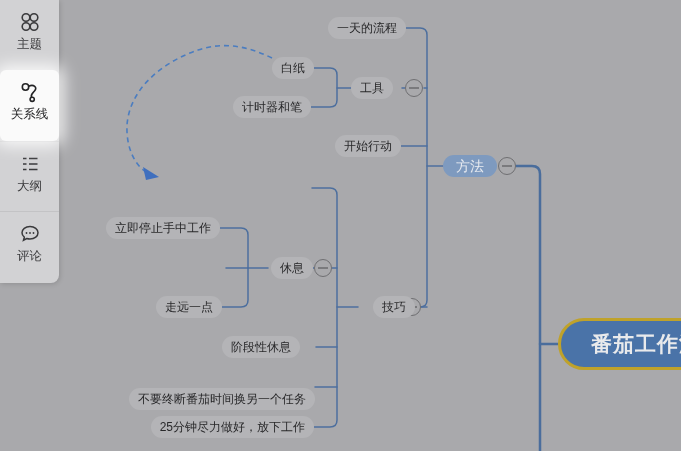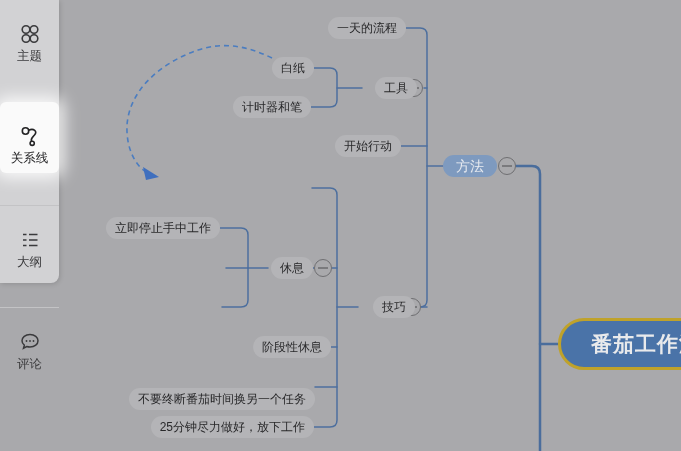--- a/index.html
+++ b/index.html
@@ -40,23 +40,23 @@
   }
   
   .sidebar{
     position:absolute; left:0; top:0; width:59px; height:283px;
     background:#d2d2d4; border-radius:0 0 8px 0;
     box-shadow:1px 1px 5px rgba(0,0,0,0.15); z-index:10;
   }
   .sb-item{
     position:relative; height:70px; box-sizing:border-box;
     display:flex; flex-direction:column; align-items:center;
-    padding-top:23px; color:#3a3a3c; cursor:pointer;
+    padding-top:11px; color:#3a3a3c; cursor:pointer;
   }
-  .sb-item + .sb-item{border-top:1px solid #c3c3c5;margin-top:32px;}
+  .sb-item + .sb-item{border-top:1px solid #c3c3c5;}
   .sb-item.active{
     background:#fafafa; border-radius:6px; border-top:none;
     box-shadow:0 0 16px 5px rgba(255,255,255,0.85);
     color:#232325; z-index:2; height:71px;
   }
   .sb-icon{width:22px; height:22px; margin-bottom:5px;}
   .sb-label{font-size:12.5px; line-height:1;}
 </style>
 </head>
 <body>
@@ -101,27 +101,28 @@
   </svg>
 
   <div class="collapse-btn" style="left:405px;top:79px"></div>
   <div class="collapse-btn" style="left:498px;top:157px"></div>
   <div class="collapse-btn" style="left:314px;top:259px"></div>
   <div class="collapse-btn" style="left:403px;top:298px"></div>
 
   <span class="pill" style="right:275px;top:28px">一天的流程</span>
   <span class="pill" style="right:367px;top:68px">白纸</span>
   <span class="pill" style="right:370px;top:107px">计时器和笔</span>
-  <span class="pill" style="right:264px;top:88px">工具</span>
+  <span class="pill" style="right:288px;top:88px">工具</span>
   <span class="pill" style="right:280px;top:146px">开始行动</span>
   <span class="method-node" style="right:184px;top:166px">方法</span>
   <span class="pill" style="right:461px;top:228px">立即停止手中工作</span>
+  <span class="pill" style="right:459px;top:307px">走远一点</span>
   <span class="pill" style="right:368px;top:268px">休息</span>
   <span class="pill" style="right:266px;top:307px">技巧</span>
-  <span class="pill" style="right:350px;top:347px">阶段性休息</span>
+  <span class="pill" style="right:381px;top:347px">阶段性休息</span>
   <span class="pill" style="right:366px;top:399px">不要终断番茄时间换另一个任务</span>
   <span class="pill" style="right:367px;top:427px">25分钟尽力做好，放下工作</span>
 
   <div class="root-node">番茄工作法</div>
 
   <div class="sidebar">
 
     <div class="sb-item">
       <svg class="sb-icon" viewBox="0 0 22 22" fill="none" stroke="currentColor" stroke-width="1.6">
         <circle cx="7" cy="6.5" r="3.8"></circle>

